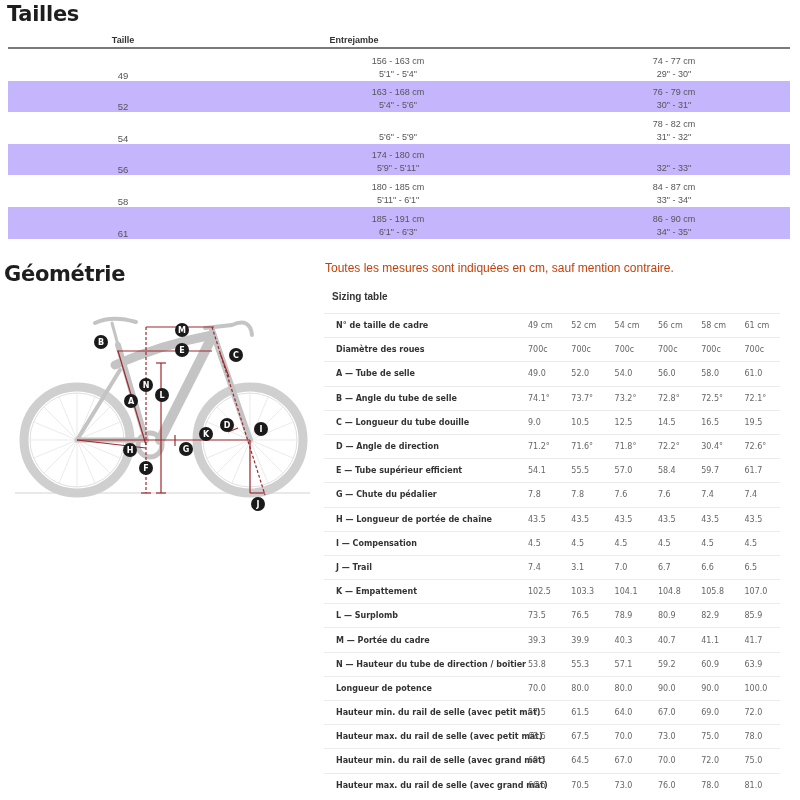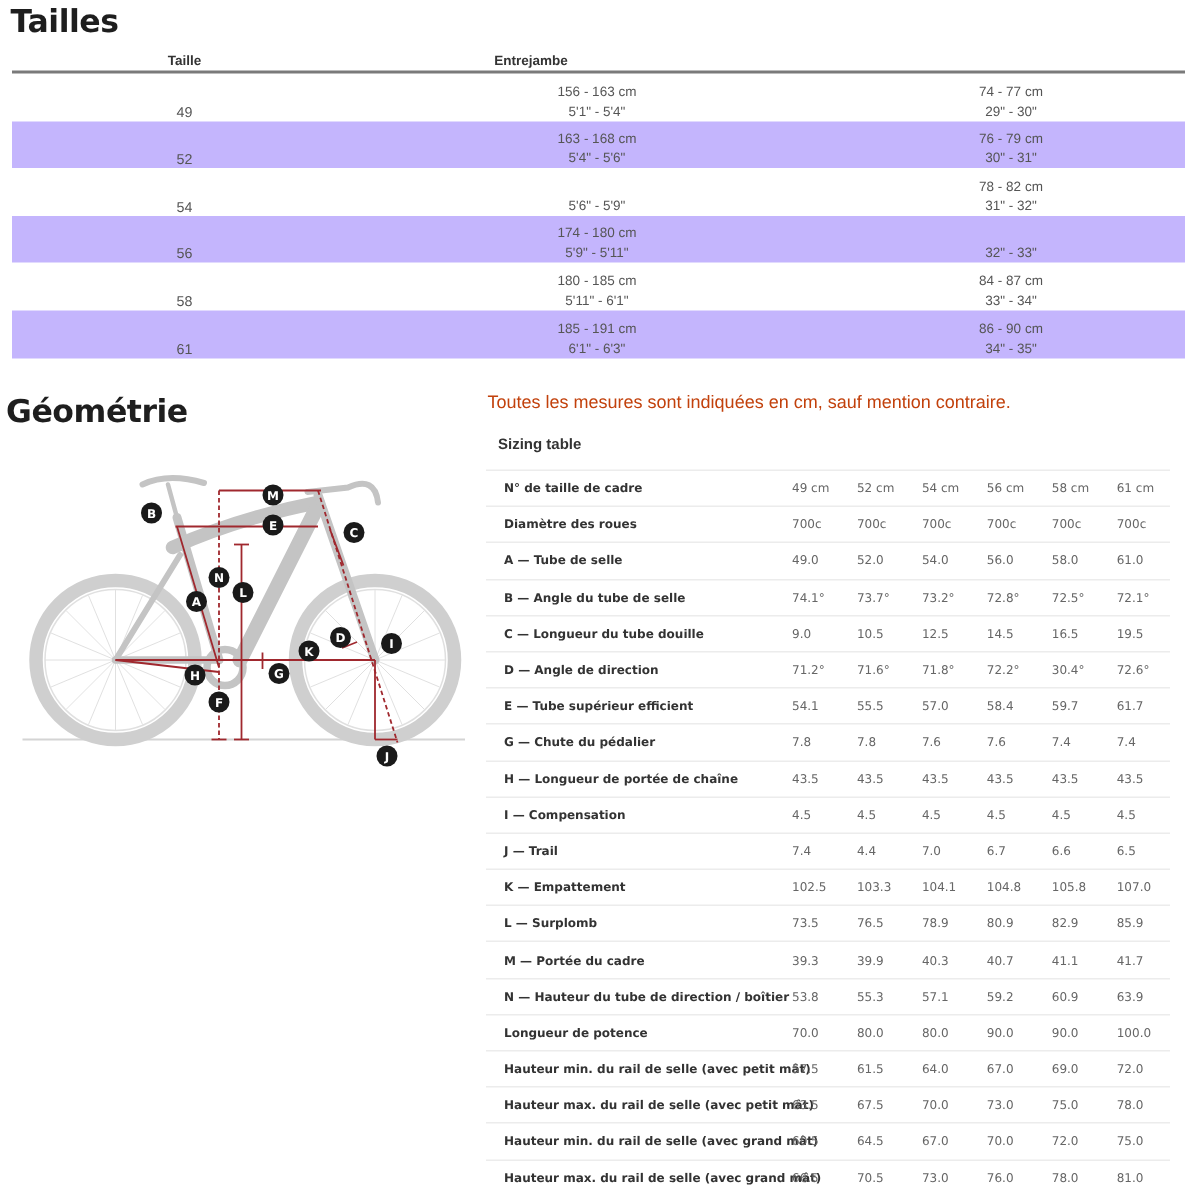--- a/index.html
+++ b/index.html
@@ -206,21 +206,21 @@
       <div class="val">4.5</div>
       <div class="val">4.5</div>
       <div class="val">4.5</div>
       <div class="val">4.5</div>
       <div class="val">4.5</div>
       <div class="val">4.5</div>
     </div>
     <div class="row">
       <div class="lab">J — Trail</div>
       <div class="val">7.4</div>
-      <div class="val">4.4</div>
+      <div class="val">3.1</div>
       <div class="val">7.0</div>
       <div class="val">6.7</div>
       <div class="val">6.6</div>
       <div class="val">6.5</div>
     </div>
     <div class="row">
       <div class="lab">K — Empattement</div>
       <div class="val">102.5</div>
       <div class="val">103.3</div>
       <div class="val">104.1</div>

